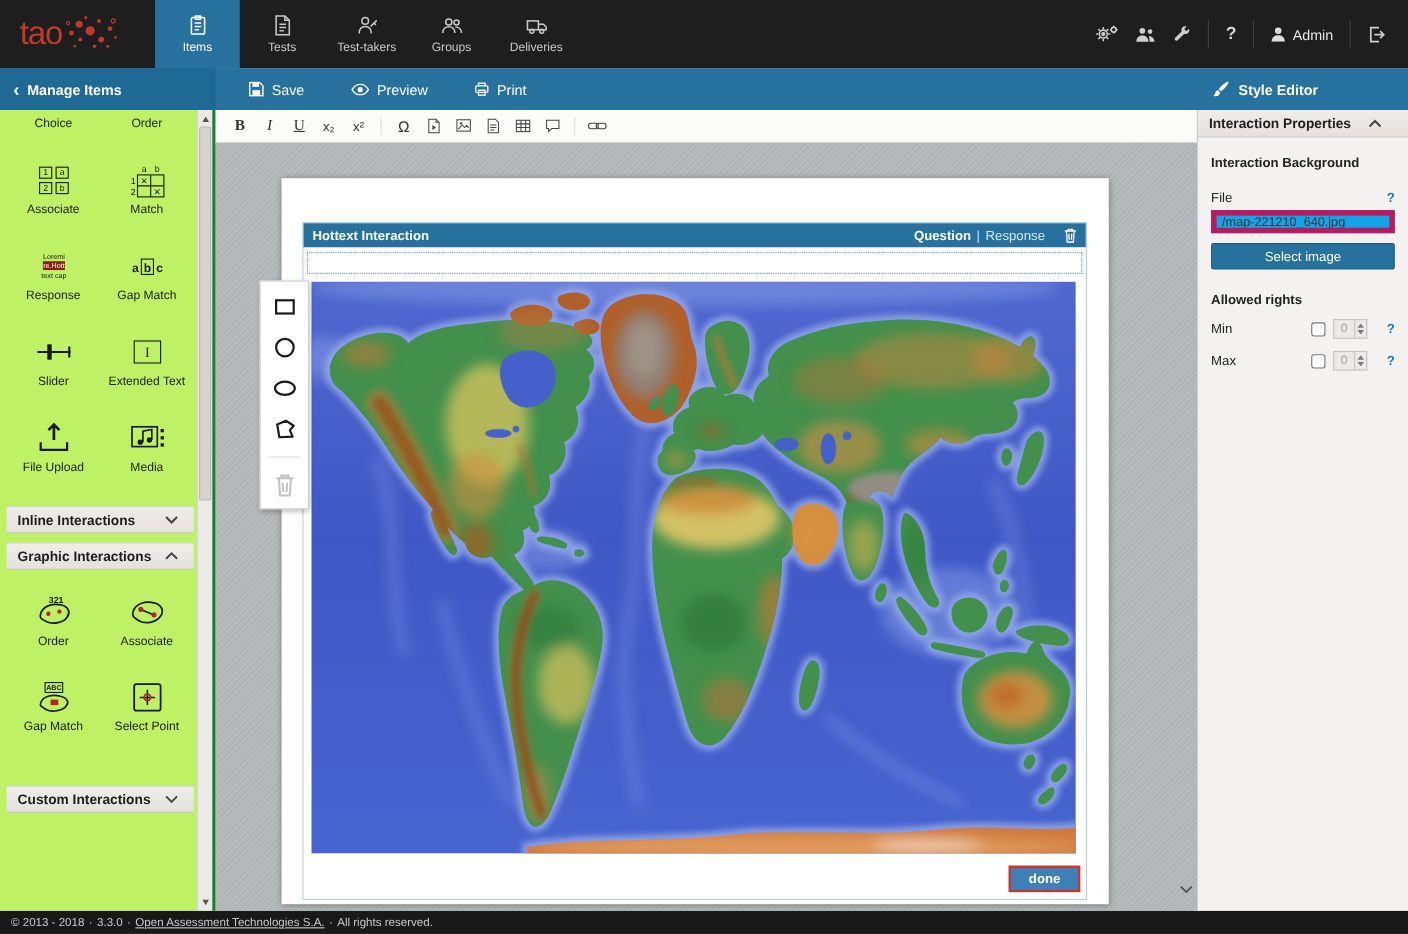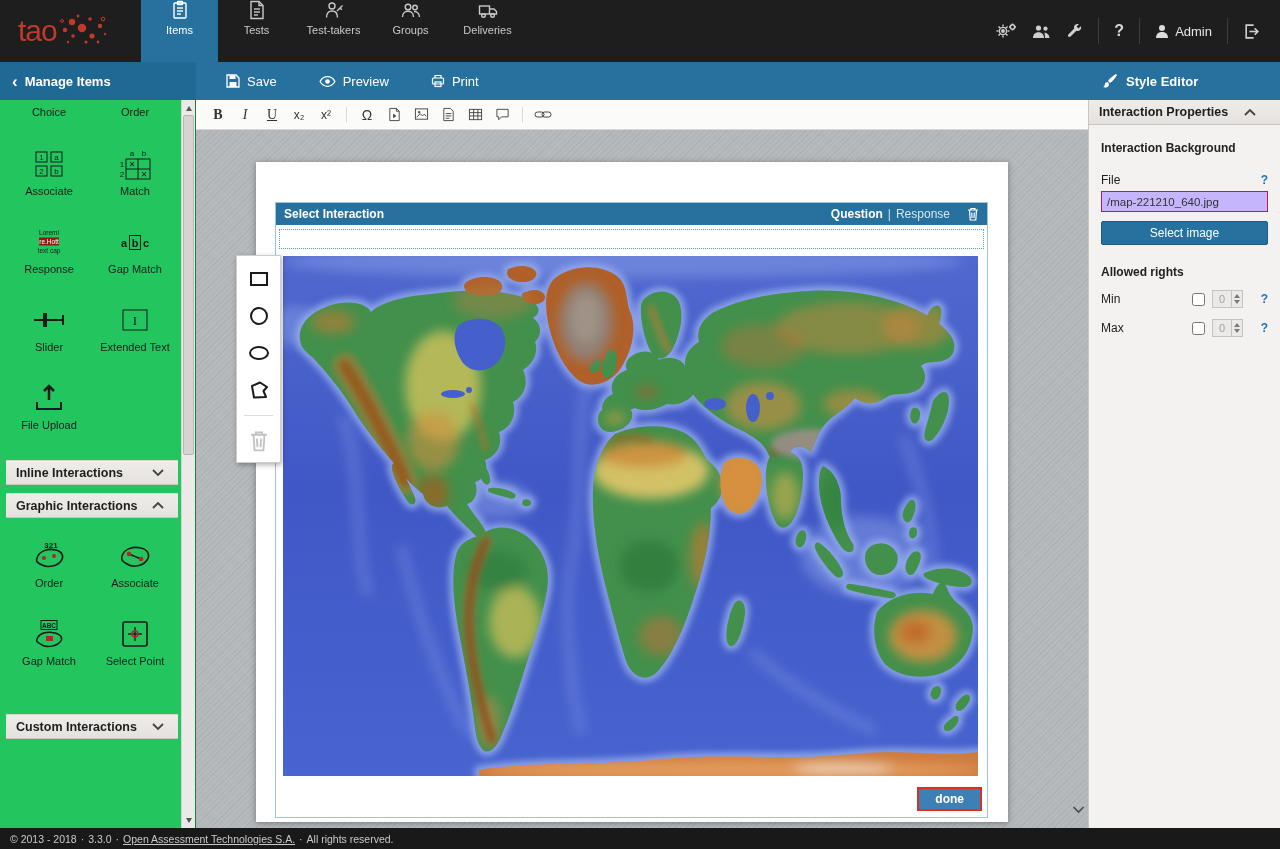--- a/index.html
+++ b/index.html
@@ -4,42 +4,42 @@
 <style>
   *{margin:0;padding:0;box-sizing:border-box}
   html,body{width:1280px;height:849px;overflow:hidden}
   body{font-family:"Liberation Sans",sans-serif;background:#b6b9bb;position:relative}
 
   
   .topnav{height:62px;background:#1e1e1e;display:flex;align-items:stretch}
   .logo{width:141px;display:flex;align-items:center;padding-left:18px;gap:2px}
   .logo-text{color:#c0392b;font-size:30px;font-weight:normal;letter-spacing:-1px;line-height:1}
   .nav-items{display:flex}
-  .nav-item{width:77px;display:flex;flex-direction:column;align-items:center;justify-content:flex-start;gap:4px;color:#c9c9c9;font-size:11px;cursor:pointer}
+  .nav-item{width:77px;display:flex;flex-direction:column;align-items:center;justify-content:center;gap:4px;color:#c9c9c9;font-size:11px;cursor:pointer}
   .nav-item.active{background:#26719e;color:#fff}
   .nav-item svg{stroke:currentColor;fill:none;stroke-width:1.4}
   .nav-right{margin-left:auto;display:flex;align-items:center;gap:15px;padding-right:20px;color:#cfcfcf}
   .nav-right .sep{width:1px;height:26px;background:#3d3d3d}
   .tool-ic{cursor:pointer;display:flex;align-items:center}
   .help-glyph{font-size:16px;font-weight:bold;color:#d8d8d8;cursor:pointer}
   .admin{display:flex;align-items:center;gap:6px;font-size:13px;color:#e6e6e6;cursor:pointer}
 
   
   .action-bar{height:38px;background:#26719e;display:flex;align-items:stretch}
   .ab-left{width:196px;background:#1f6a95;display:flex;align-items:center;gap:7px;padding-left:12px;color:#fff;font-size:13px;font-weight:bold;cursor:pointer}
   .ab-left .chev{font-size:17px;line-height:1;font-weight:bold}
   .ab-center{display:flex;align-items:center;gap:42px;padding-left:30px}
   .ab-btn{display:flex;align-items:center;gap:7px;color:#fff;font-size:13px;cursor:pointer}
   .ab-right{margin-left:auto;width:192px;display:flex;align-items:center;gap:8px;padding-left:14px;color:#fff;font-size:13px;font-weight:bold;cursor:pointer}
 
   
   .main{display:flex;height:728px}
 
   
-  .sidebar{width:196px;background:#22c55e;border-right:1px solid #15803d;position:relative;overflow:hidden}
+  .sidebar{width:196px;background:#bef264;border-right:3px solid #15803d;position:relative;overflow:hidden}
   .sb-inner{padding:0 17px 0 6px}
   .sb-grid{display:grid;grid-template-columns:1fr 1fr}
   .sb-item{height:78px;display:flex;flex-direction:column;align-items:center;justify-content:flex-end;padding-bottom:7px;gap:5px;cursor:pointer}
   .sb-item.partial{height:26px;justify-content:flex-start;padding-top:6px}
   .sb-item .lbl{font-size:11px;color:#1d1d1d;text-align:center;white-space:nowrap}
   .sb-section{height:25px;display:flex;align-items:center;justify-content:space-between;padding:0 14px 0 10px;background:linear-gradient(#efede9,#e4e1de);border-top:1px solid #d8d5d2;border-bottom:1px solid #c8c5c2;font-size:12.5px;font-weight:bold;color:#1d1d1d;cursor:pointer}
   .mt22{margin-top:22px}.mt8{margin-top:8px}.mt40{margin-top:40px}
   .sb-scroll{position:absolute;top:0;right:0;width:14px;height:100%;background:#eceae8;border-left:1px solid #d7d5d3}
   .sb-arrow{position:absolute;left:0;width:14px;height:14px;display:flex;align-items:center;justify-content:center;cursor:pointer}
   .sb-arrow.up{top:1px}.sb-arrow.down{bottom:1px}
@@ -93,21 +93,21 @@
   .st-div{width:29px;height:1px;background:#ddd}
   .scroll-down{position:absolute;right:3px;bottom:10px;cursor:pointer}
 
   
   .props{width:192px;background:#f4f2f0;border-left:1px solid #c9c6c3;display:flex;flex-direction:column}
   .props-header{height:25px;display:flex;align-items:center;justify-content:space-between;padding:0 24px 0 10px;background:linear-gradient(#efede9,#e4e1de);border-bottom:1px solid #c8c5c2;font-size:12.5px;font-weight:bold;color:#1d1d1d;cursor:pointer}
   .props-body{padding:16px 12px;font-size:12px;color:#222}
   .p-title{font-weight:bold;margin-bottom:18px}
   .p-filerow{display:flex;justify-content:space-between;align-items:center;margin-bottom:4px}
   .help{color:#1c75bc;font-weight:bold;font-size:12px;cursor:pointer}
-  .file-input{width:100%;height:21px;border:1px solid #be185d;font-size:11.5px;padding:1px 5px;color:#333;background:#c4b5fd;font-family:"Liberation Sans",sans-serif}
+  .file-input{width:100%;height:21px;border:5px solid #be185d;font-size:11.5px;padding:1px 5px;color:#333;background:#0ea5e9;font-family:"Liberation Sans",sans-serif}
   .btn-select{width:100%;height:24px;background:#26719e;color:#fff;border:1px solid #1d5a82;border-radius:2px;font-size:12px;font-family:"Liberation Sans",sans-serif;margin-top:9px;cursor:pointer}
   .p-allowed{font-weight:bold;margin-top:20px}
   .choice-row{display:flex;align-items:center;margin-top:11px;gap:7px}
   .choice-row .clbl{flex:0 0 84px}
   .cbox{width:13px;height:13px;margin:0;cursor:pointer}
   .spin{display:flex;border:1px solid #c5c2bf;background:#eceae8;height:18px}
   .spin .val{width:18px;text-align:center;color:#a0a0a0;font-size:11px;line-height:16px}
   .spin .arrows{display:flex;flex-direction:column;justify-content:center;width:11px;border-left:1px solid #c5c2bf;cursor:pointer}
   .aru{width:0;height:0;border-left:3px solid transparent;border-right:3px solid transparent;border-bottom:4px solid #7a7a7a;margin:1px auto}
   .ard{width:0;height:0;border-left:3px solid transparent;border-right:3px solid transparent;border-top:4px solid #7a7a7a;margin:1px auto}
@@ -366,20 +366,32 @@
           <span class="lbl">Extended Text</span>
         </div>
 
         <div class="sb-item">
           <svg class="icn" viewBox="0 0 38 32">
             <path d="M19,4 L19,18 M14,9 L19,4 L24,9" stroke="#1a1a1a" stroke-width="2.5" fill="none"></path>
             <path d="M7,20 L7,27 L31,27 L31,20" stroke="#1a1a1a" stroke-width="2" fill="none"></path>
           </svg>
           <span class="lbl">File Upload</span>
         </div>
+        <div class="sb-item">
+          <svg class="icn" viewBox="0 0 38 32">
+            <rect x="5" y="6" width="23" height="18" fill="none" stroke="#1a1a1a" stroke-width="1.5"></rect>
+            <circle cx="12.5" cy="20" r="2.4" fill="#1a1a1a"></circle>
+              <path d="M14.9,20 L14.9,10 L23,8.5 L23,18" stroke="#1a1a1a" stroke-width="1.5" fill="none"></path>
+              <circle cx="20.8" cy="18" r="2.4" fill="#1a1a1a"></circle>
+            <rect x="31" y="8" width="3" height="3" fill="#1a1a1a"></rect>
+              <rect x="31" y="14.5" width="3" height="3" fill="#1a1a1a"></rect>
+              <rect x="31" y="21" width="3" height="3" fill="#1a1a1a"></rect>
+          </svg>
+          <span class="lbl">Media</span>
+        </div>
       </div>
 
       <div class="sb-section mt22">
         <span>Inline Interactions</span>
         <svg width="12" height="9" viewBox="0 0 12 9">
             <polyline points="1,2 6,7 11,2" fill="none" stroke="#444" stroke-width="1.8"></polyline>
           </svg>
       </div>
 
       <div class="sb-section mt8">
@@ -499,21 +511,21 @@
             <rect x="1" y="3" width="9" height="5" rx="2.5" fill="none" stroke="#444"></rect>
             <rect x="8" y="3" width="9" height="5" rx="2.5" fill="none" stroke="#444"></rect>
           </svg>
       </span>
     </div>
 
     <div class="work">
       <div class="item-panel">
         <div class="widget">
           <div class="w-header">
-            <span class="w-title">Select Interaction</span>
+            <span class="w-title">Hottext Interaction</span>
             <span class="w-right">
               <span class="w-tab-q">Question</span>
               <span class="w-pipe">|</span>
               <span class="w-tab-r">Response</span>
               <span class="w-trash">
                 <svg width="12" height="14" viewBox="0 0 12 14" fill="none" stroke="#fff" stroke-width="1.2">
                     <path d="M1,3 H11 M4,3 V1.5 H8 V3"></path>
                     <path d="M2.5,3 L3.2,13 H8.8 L9.5,3"></path>
                     <line x1="4.7" y1="5.5" x2="5" y2="11"></line>
                     <line x1="7.3" y1="5.5" x2="7" y2="11"></line>

